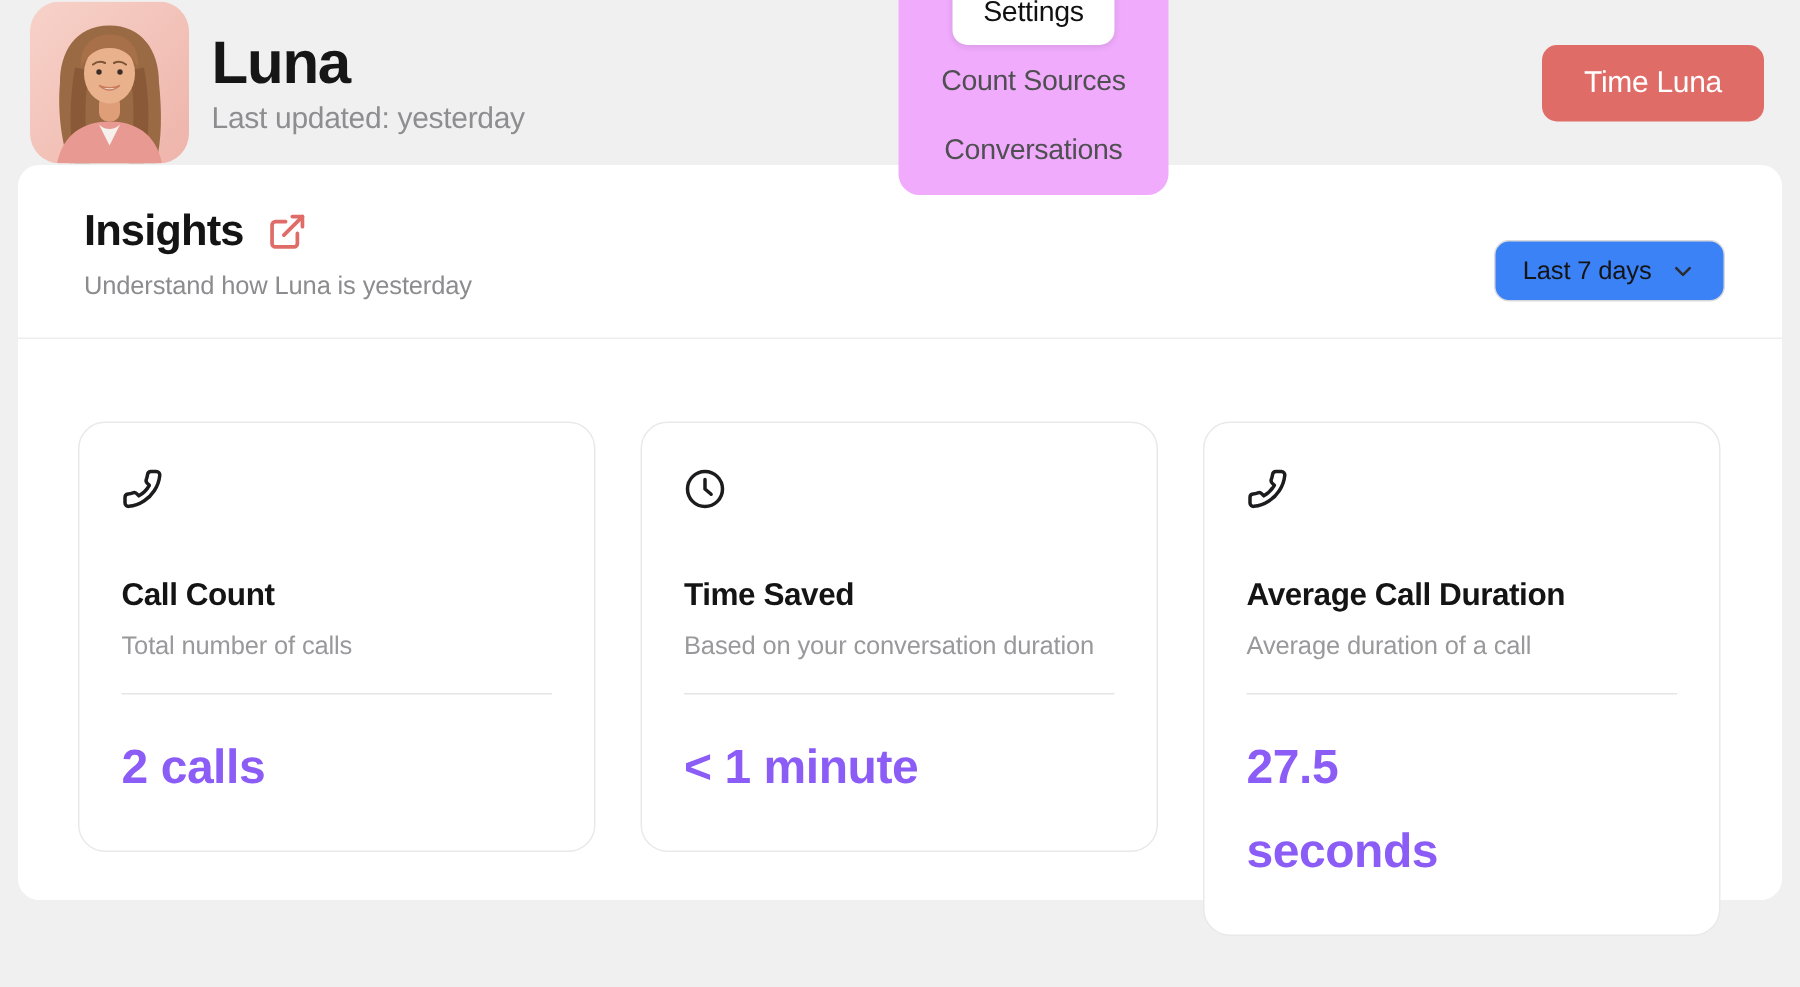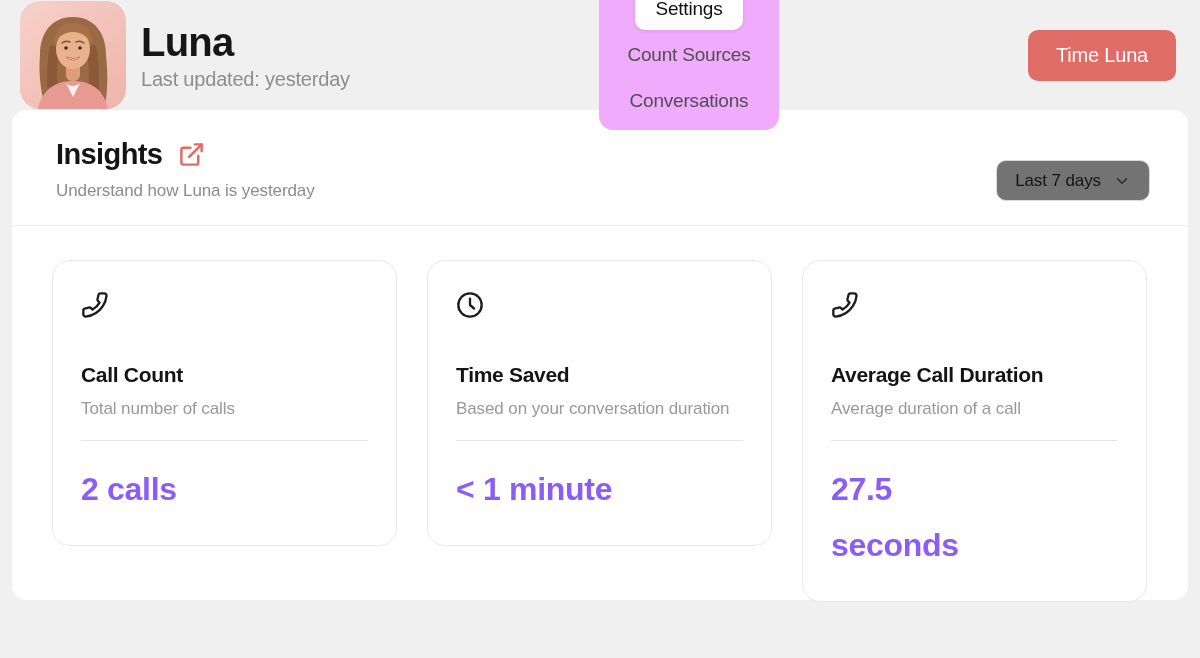--- a/index.html
+++ b/index.html
@@ -106,21 +106,21 @@
   .subtitle {
     margin-top: 10px;
     font-size: 17px;
     color: #8c8c8f;
     letter-spacing: -0.1px;
   }
   .range-select {
     display: flex;
     align-items: center;
     gap: 12px;
-    background: #737373;
+    background: #3b82f6;
     border: 1px solid #d9d9dc;
     border-radius: 10px;
     height: 41px;
     padding: 0 18px;
     font-family: inherit;
     font-size: 17px;
     color: #141414;
     cursor: pointer;
     letter-spacing: -0.1px;
   }
@@ -133,20 +133,21 @@
     align-items: flex-start;
     padding: 34px 40px;
   }
   .card {
     width: 345px;
     flex: 0 0 345px;
     background: #ffffff;
     border: 1px solid #e9e9ea;
     border-radius: 18px;
     padding: 30px 28px 28px;
+    margin-top: 21px;
   }
   .card-icon { color: #1c1c1e; display: inline-flex; }
   .card h3 {
     margin-top: 40px;
     font-size: 21px;
     font-weight: 700;
     letter-spacing: -0.3px;
     color: #141414;
   }
   .card .desc {

